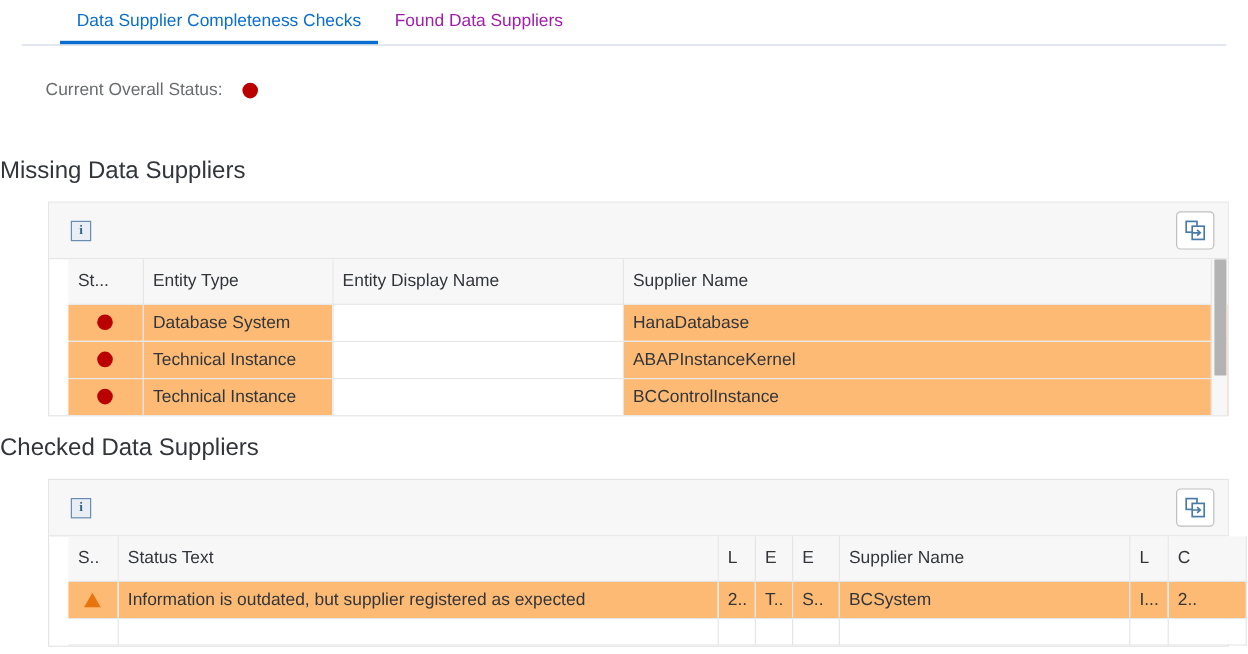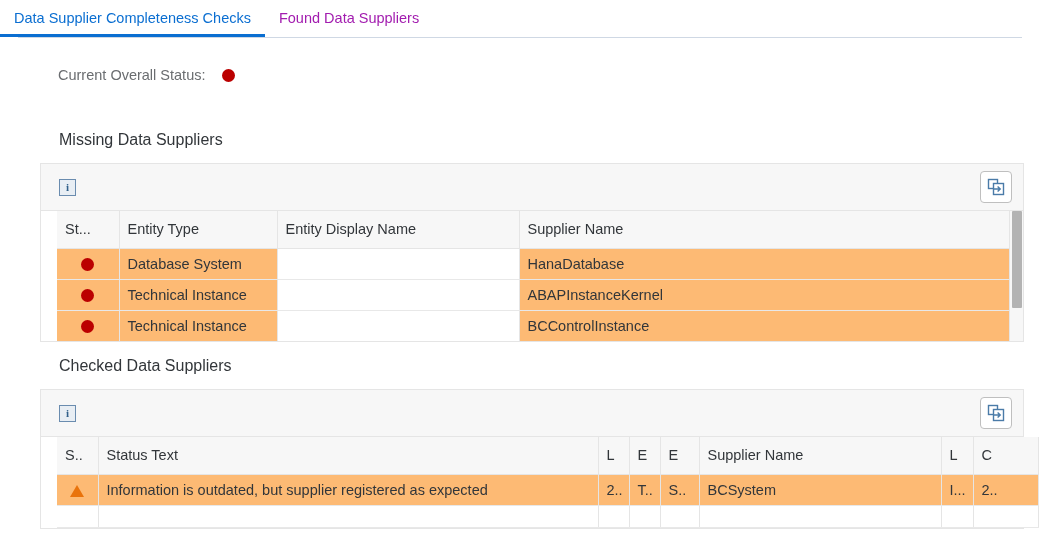--- a/index.html
+++ b/index.html
@@ -11,20 +11,21 @@
     font-family: "Liberation Sans", sans-serif;
     color: #32363a;
   }
 
   
   .tabbar {
     position: relative;
     height: 38px;
     display: flex;
     align-items: flex-start;
+    padding-left: 50px;
   }
   .tab {
     font-size: 14.5px;
     line-height: 17px;
     color: #a21caf;
     padding: 10px 14px 9px 14px;
     white-space: nowrap;
     cursor: pointer;
     position: relative;
   }
@@ -40,38 +41,37 @@
     position: absolute;
     left: 18px; right: 18px; bottom: 0;
     height: 1px;
     background: #cfd8e4;
   }
 
   
   .statusline {
     display: flex;
     align-items: center;
-    padding: 29px 0 0 58px;
+    padding: 29px 0 0 38px;
     font-size: 14.5px;
   }
   .statusline .label { color: #6a6d70; }
   .dot {
     width: 13px; height: 13px;
     border-radius: 50%;
     background: #bb0000;
     margin: 0 9px 0 17px;
     flex: none;
   }
   .statusline .value { color: #32363a; }
 
   
   .section-title {
-    font-size: 16px;
+    font-size: 20px;
     color: #32363a;
-    padding-left: 59px;
   }
   #sec1-title { margin-top: 48px; }
   #sec2-title { margin-top: 15px; }
 
   .panel {
     margin: 14px 16px 0 40px;
     border: 1px solid #e5e5e5;
     background: #ffffff;
   }
   .toolbar {

